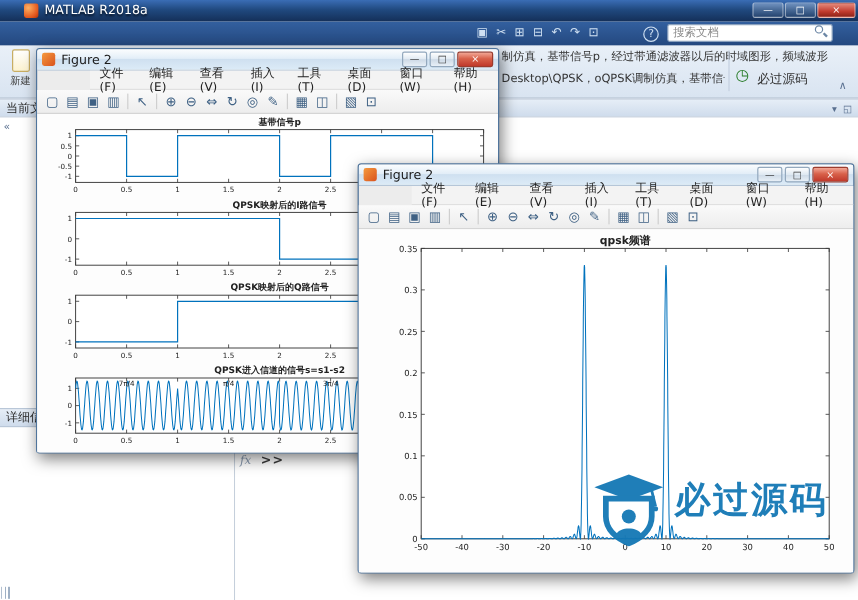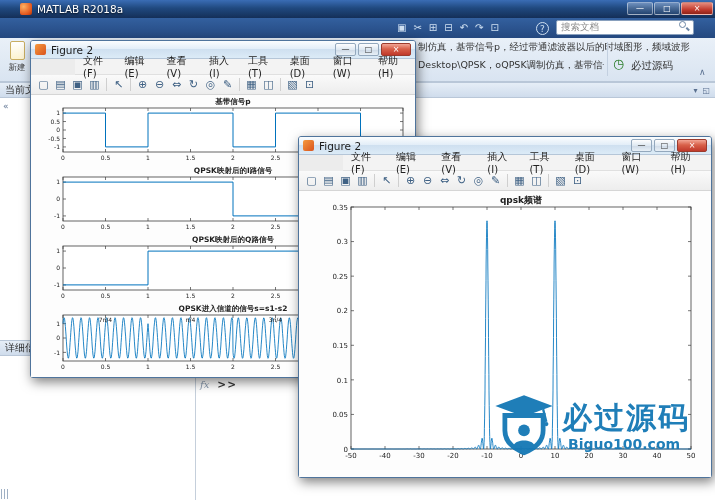--- a/index.html
+++ b/index.html
@@ -532,17 +532,16 @@
     <svg class="wm-logo" viewBox="0 0 64 64">
       <polygon points="32,5 59,15 32,25 5,15" fill="#1478b5"></polygon>
       <line x1="50" y1="18" x2="53" y2="30" stroke="#1478b5" stroke-width="2.2"></line>
       <circle cx="53" cy="32" r="2" fill="#1478b5"></circle>
       <path d="M14 24 h36 v14 c0 10 -8 17 -18 21 c-10 -4 -18 -11 -18 -21 z" fill="none" stroke="#1478b5" stroke-width="4.5"></path>
       <circle cx="32" cy="38" r="5.5" fill="#1478b5"></circle>
       <path d="M22 52 c3 -6 17 -6 20 0 l-4 3 c-4 2 -8 2 -12 0 z" fill="#1478b5"></path>
     </svg>
     <div class="wm-textcol">
       <div class="wm-cn">必过源码</div>
-      <div class="wm-en">Biguo100.com</div>
     </div>
   </div>
 
 </div>
 
 </body></html>

